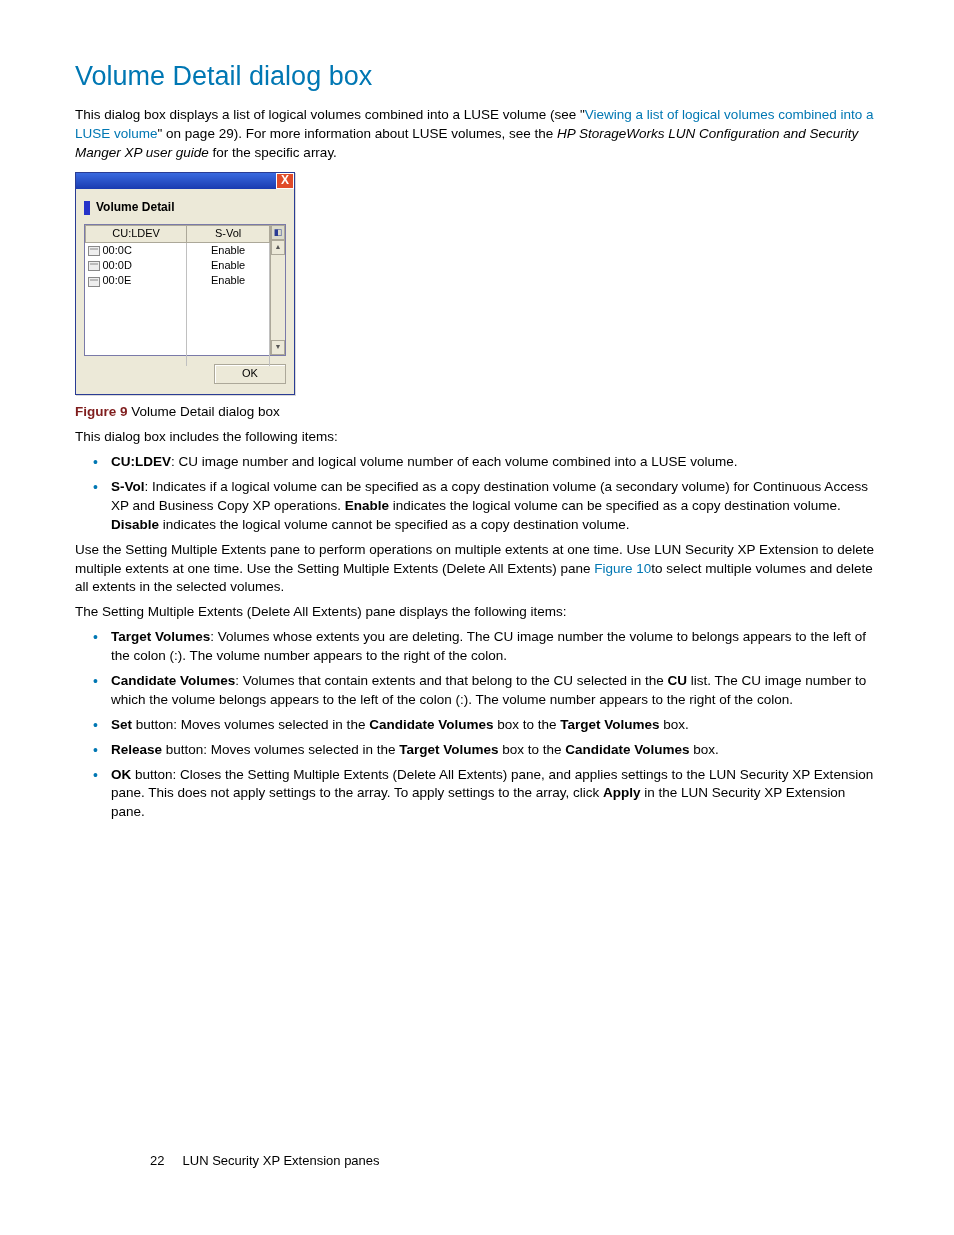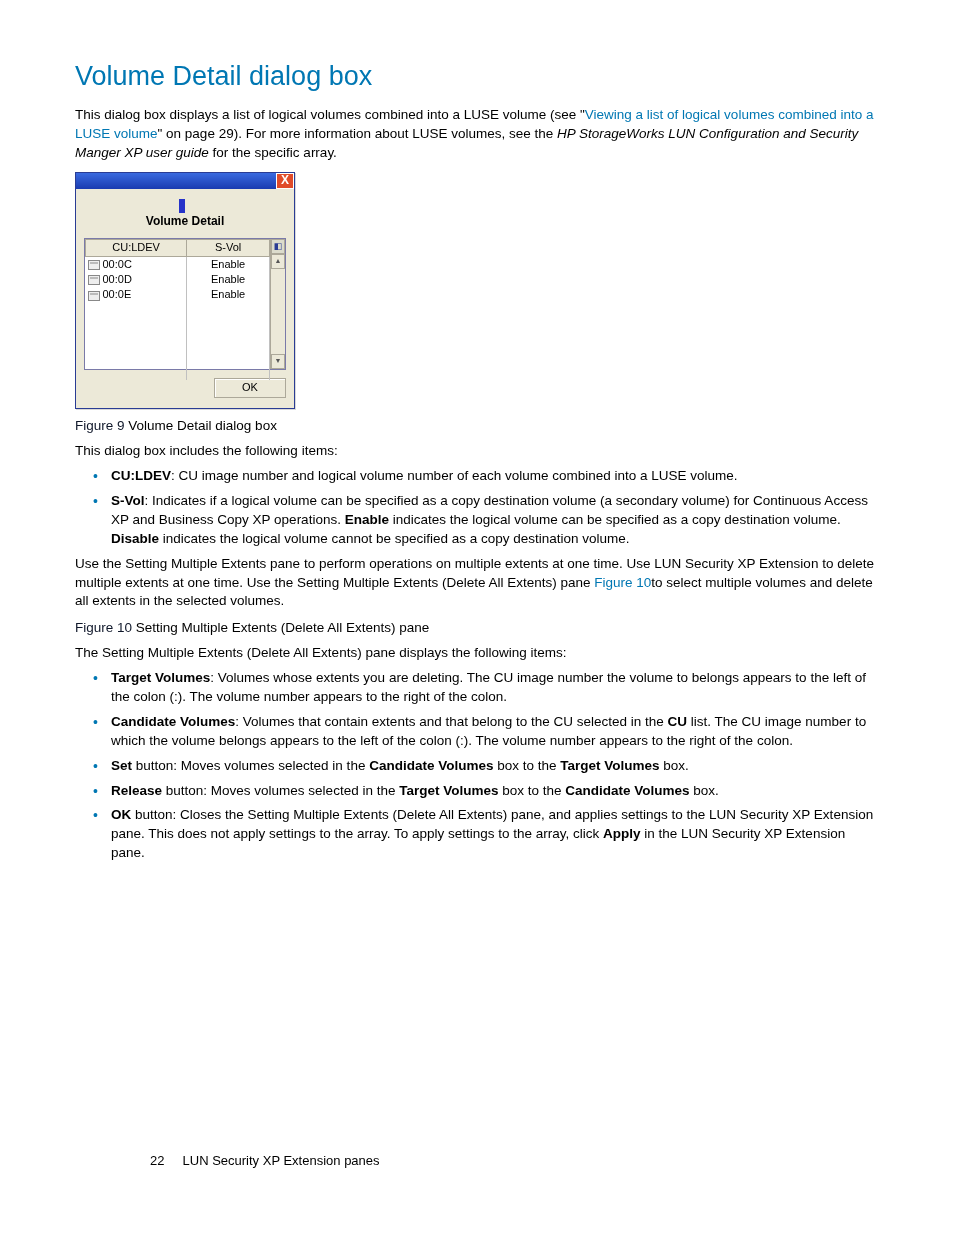--- a/index.html
+++ b/index.html
@@ -40,21 +40,21 @@
     position: absolute;
     left: 0;
     top: 0;
     color: #0077b3;
     font-size: 14px;
   }
   .fig-label {
     margin-top: 8px;
     margin-bottom: 6px;
   }
-  .fig-label .fl { color: #0f172a; font-weight: normal; text-align: right; }
+  .fig-label .fl { color: #7f1d1d; font-weight: bold; text-align: right; }
   .footer {
     position: absolute;
     bottom: 28px;
     left: 75px;
     font-size: 13px;
   }
 
   
   .dialog {
     border: 1px solid #2a3c94;
@@ -84,21 +84,20 @@
     text-align: center;
     margin: 0;
   }
   .dlg-body {
     padding: 10px 8px 10px 8px;
   }
   .dlg-title-row {
     display: flex;
     align-items: center;
     margin-bottom: 8px;
-    flex-direction: column;
   }
   .dlg-title-row .bar {
     width: 6px;
     height: 14px;
     background: #2633c9;
     margin-right: 6px;
   }
   .dlg-title-row .t {
     font-weight: bold;
     font-size: 12px;
@@ -291,25 +290,20 @@
     </li>
   </ul>
 </div>
 
 
 <div class="indent">
   <p>
     <span>Use the Setting Multiple Extents pane to perform operations on multiple extents at one time. Use LUN Security XP Extension to delete multiple extents at one time. Use the Setting Multiple Extents (Delete All Extents) pane </span><a class="link">Figure 10</a><span>to select multiple volumes and delete all extents in the selected volumes.</span>
   </p>
 
-  <p class="fig-label">
-    <span class="fl">Figure 10</span>
-    <span> </span>
-    <span>Setting Multiple Extents (Delete All Extents) pane</span>
-  </p>
 
   <p>The Setting Multiple Extents (Delete All Extents) pane displays the following items:</p>
 
   <ul>
     <li>
       <strong>Target Volumes</strong><span>: Volumes whose extents you are deleting. The CU image number the volume to belongs appears to the left of the colon (:). The volume number appears to the right of the colon.</span>
     </li>
     <li>
       <strong>Candidate Volumes</strong><span>: Volumes that contain extents and that belong to the CU selected in the </span><strong>CU</strong><span> list. The CU image number to which the volume belongs appears to the left of the colon (:). The volume number appears to the right of the colon.</span>
     </li>

